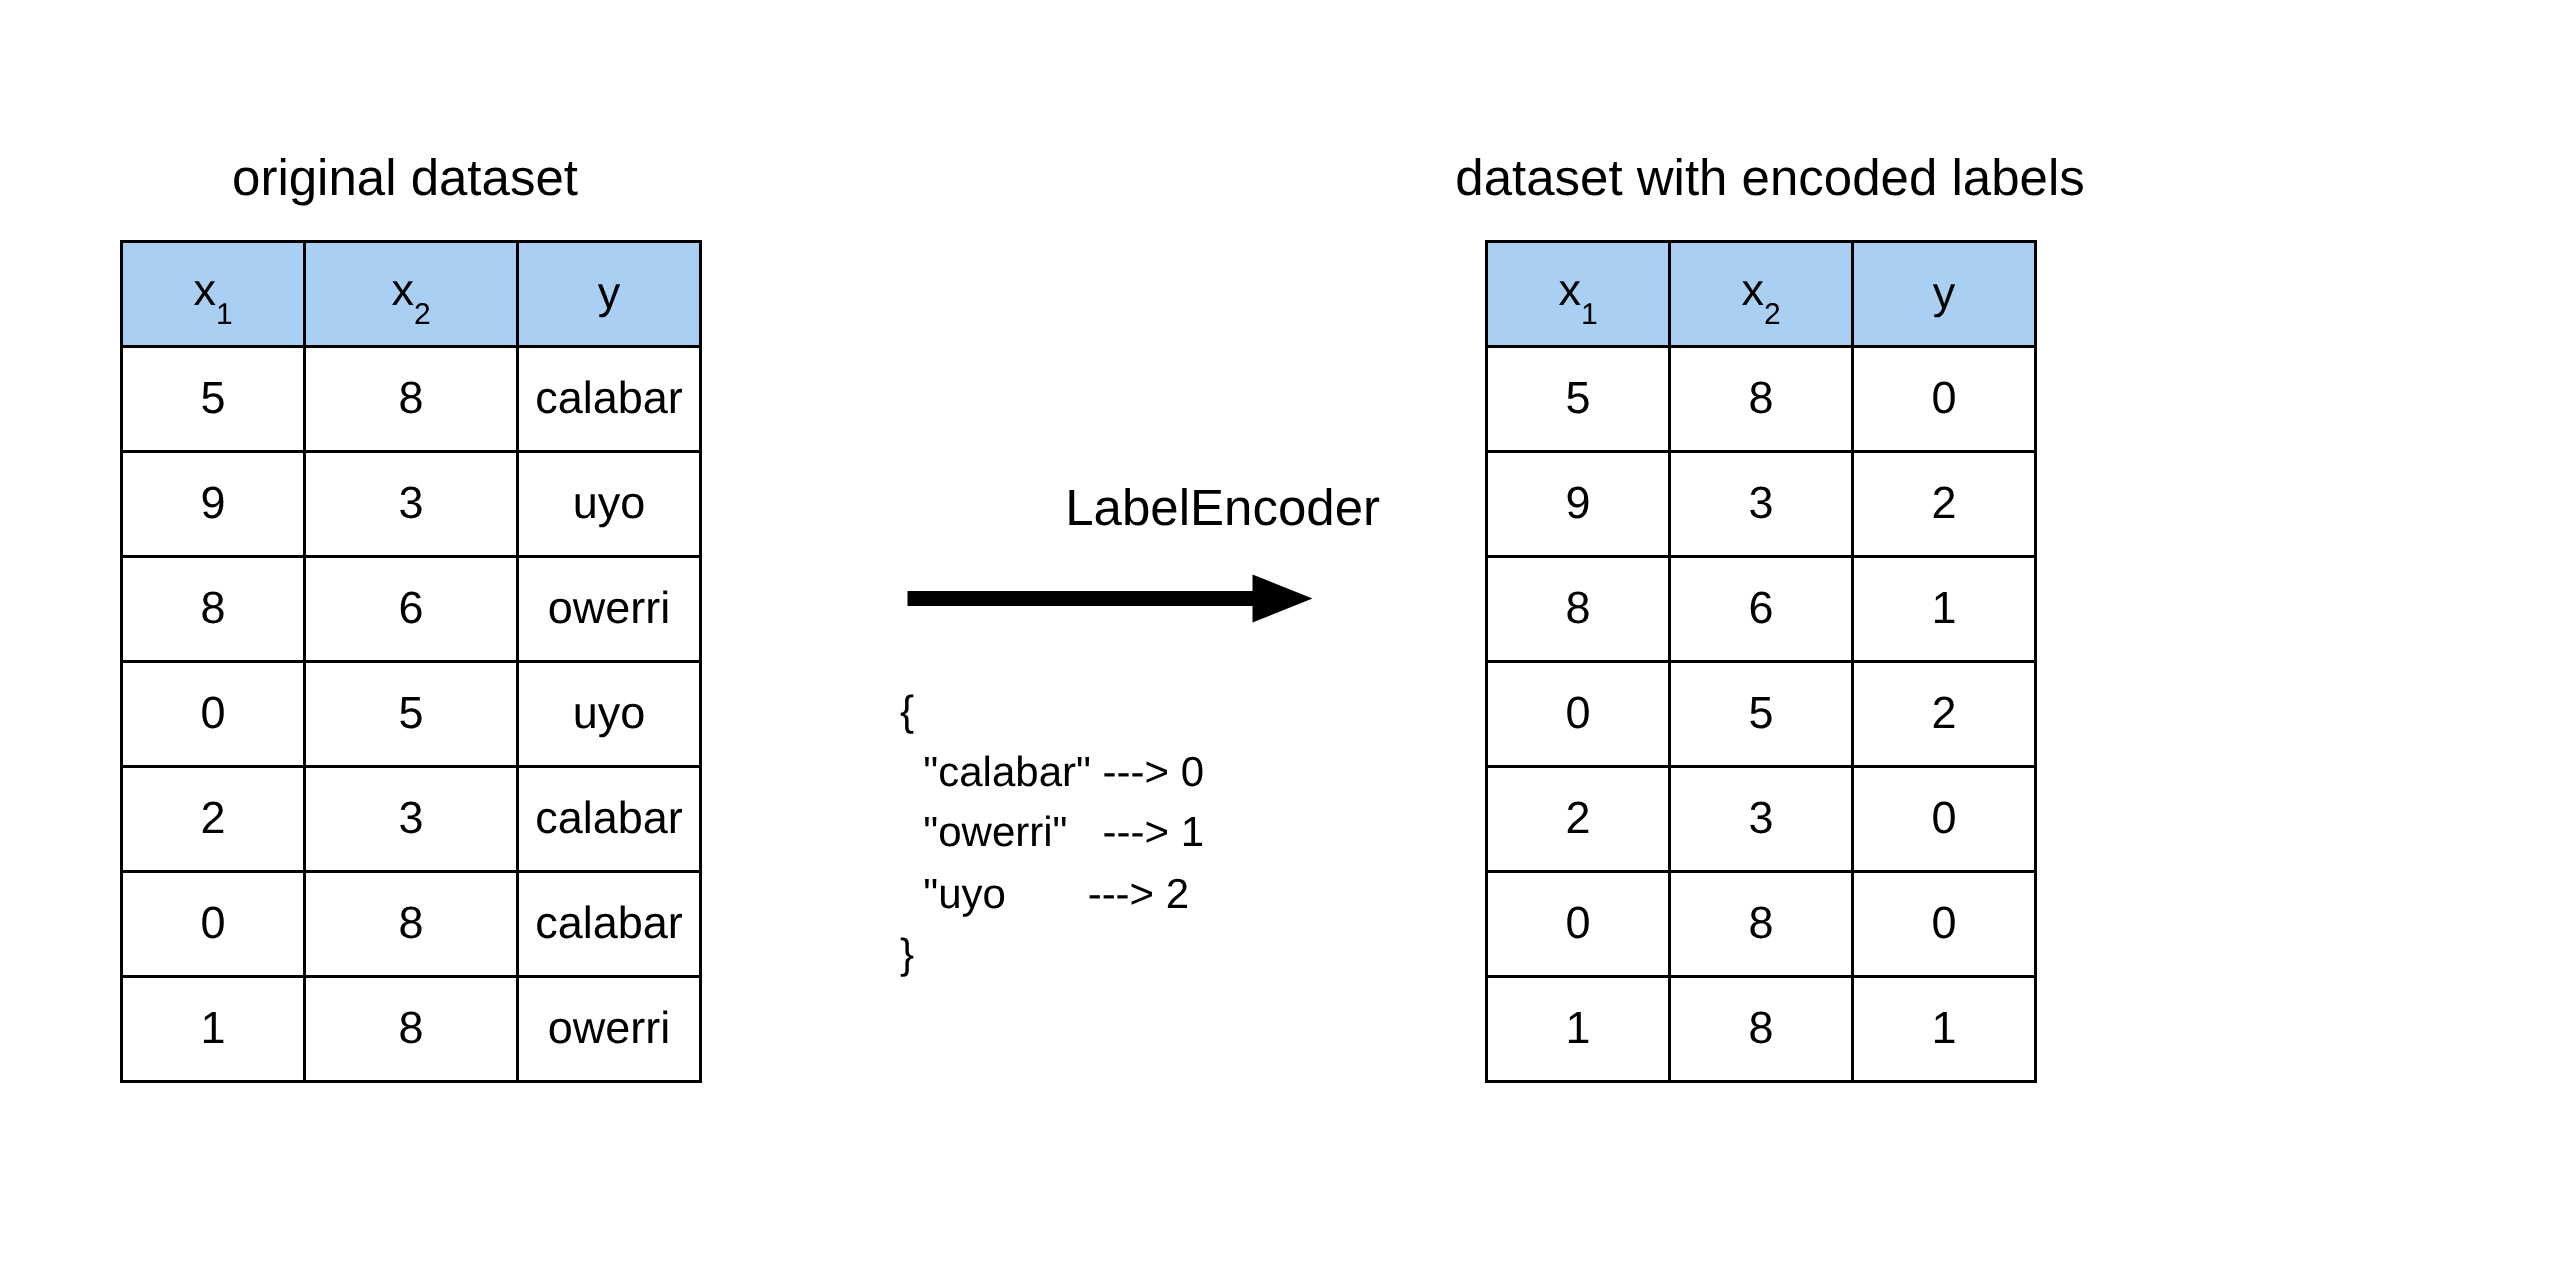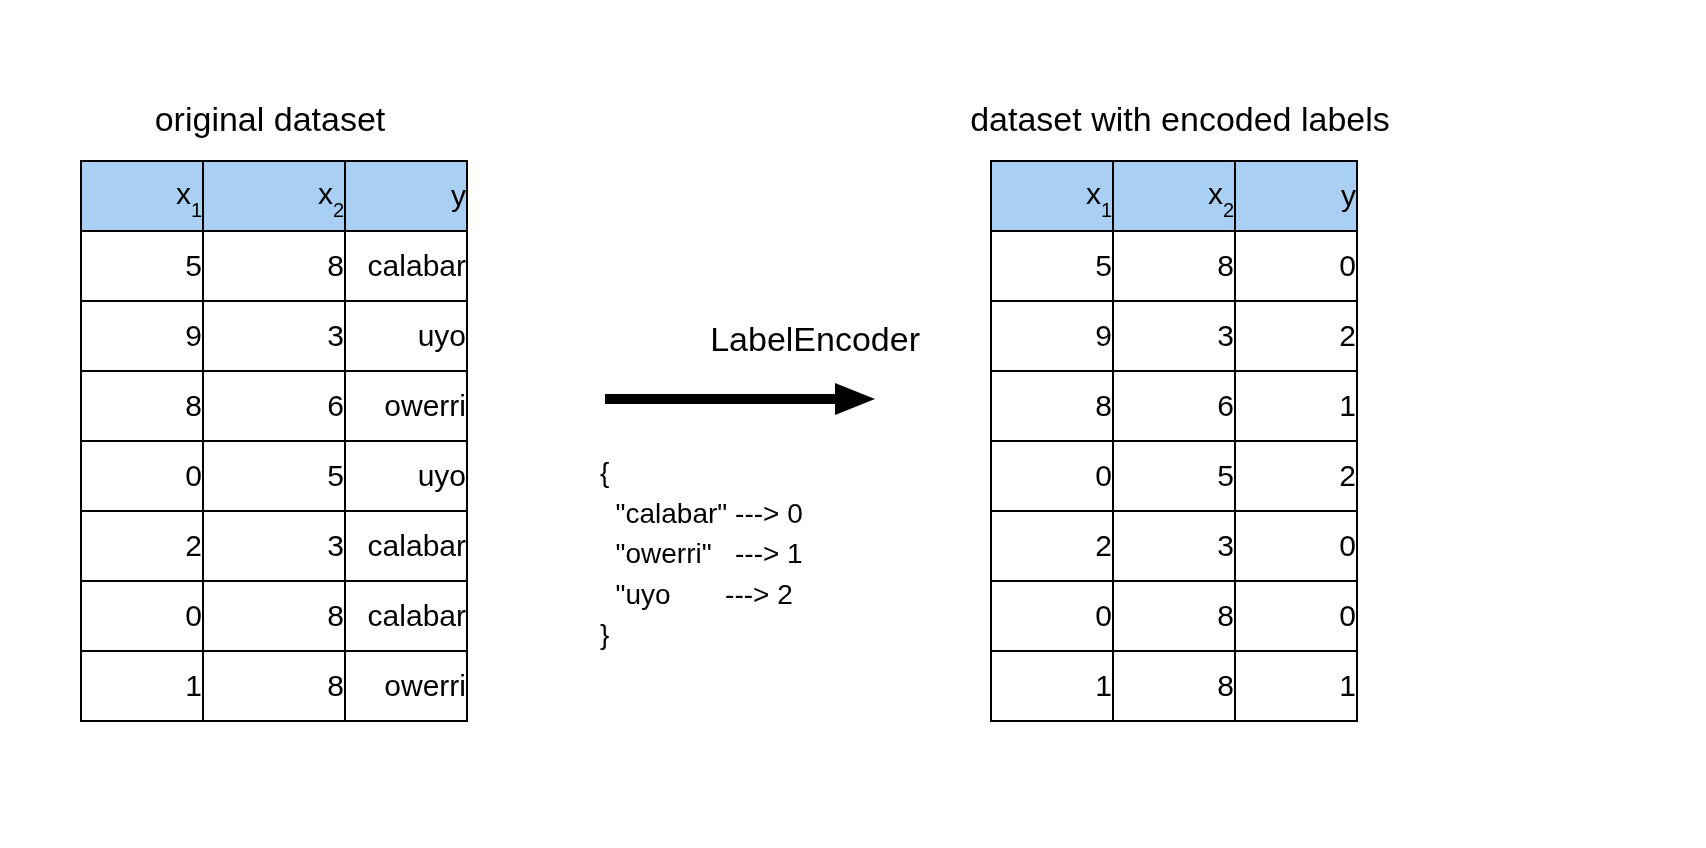--- a/index.html
+++ b/index.html
@@ -32,21 +32,21 @@
     width: 500px;
   }
   table.data {
     position: absolute;
     border-collapse: collapse;
     background: #ffffff;
     font-size: 30px;
   }
   table.data th, table.data td {
     border: 2px solid #000000;
-    text-align: right;
+    text-align: center;
     height: 68px;
     padding: 0;
   }
   table.data th {
     background: #a9d0f2;
     font-weight: normal;
   }
   .sub {
     font-size: 20px;
     vertical-align: sub;

